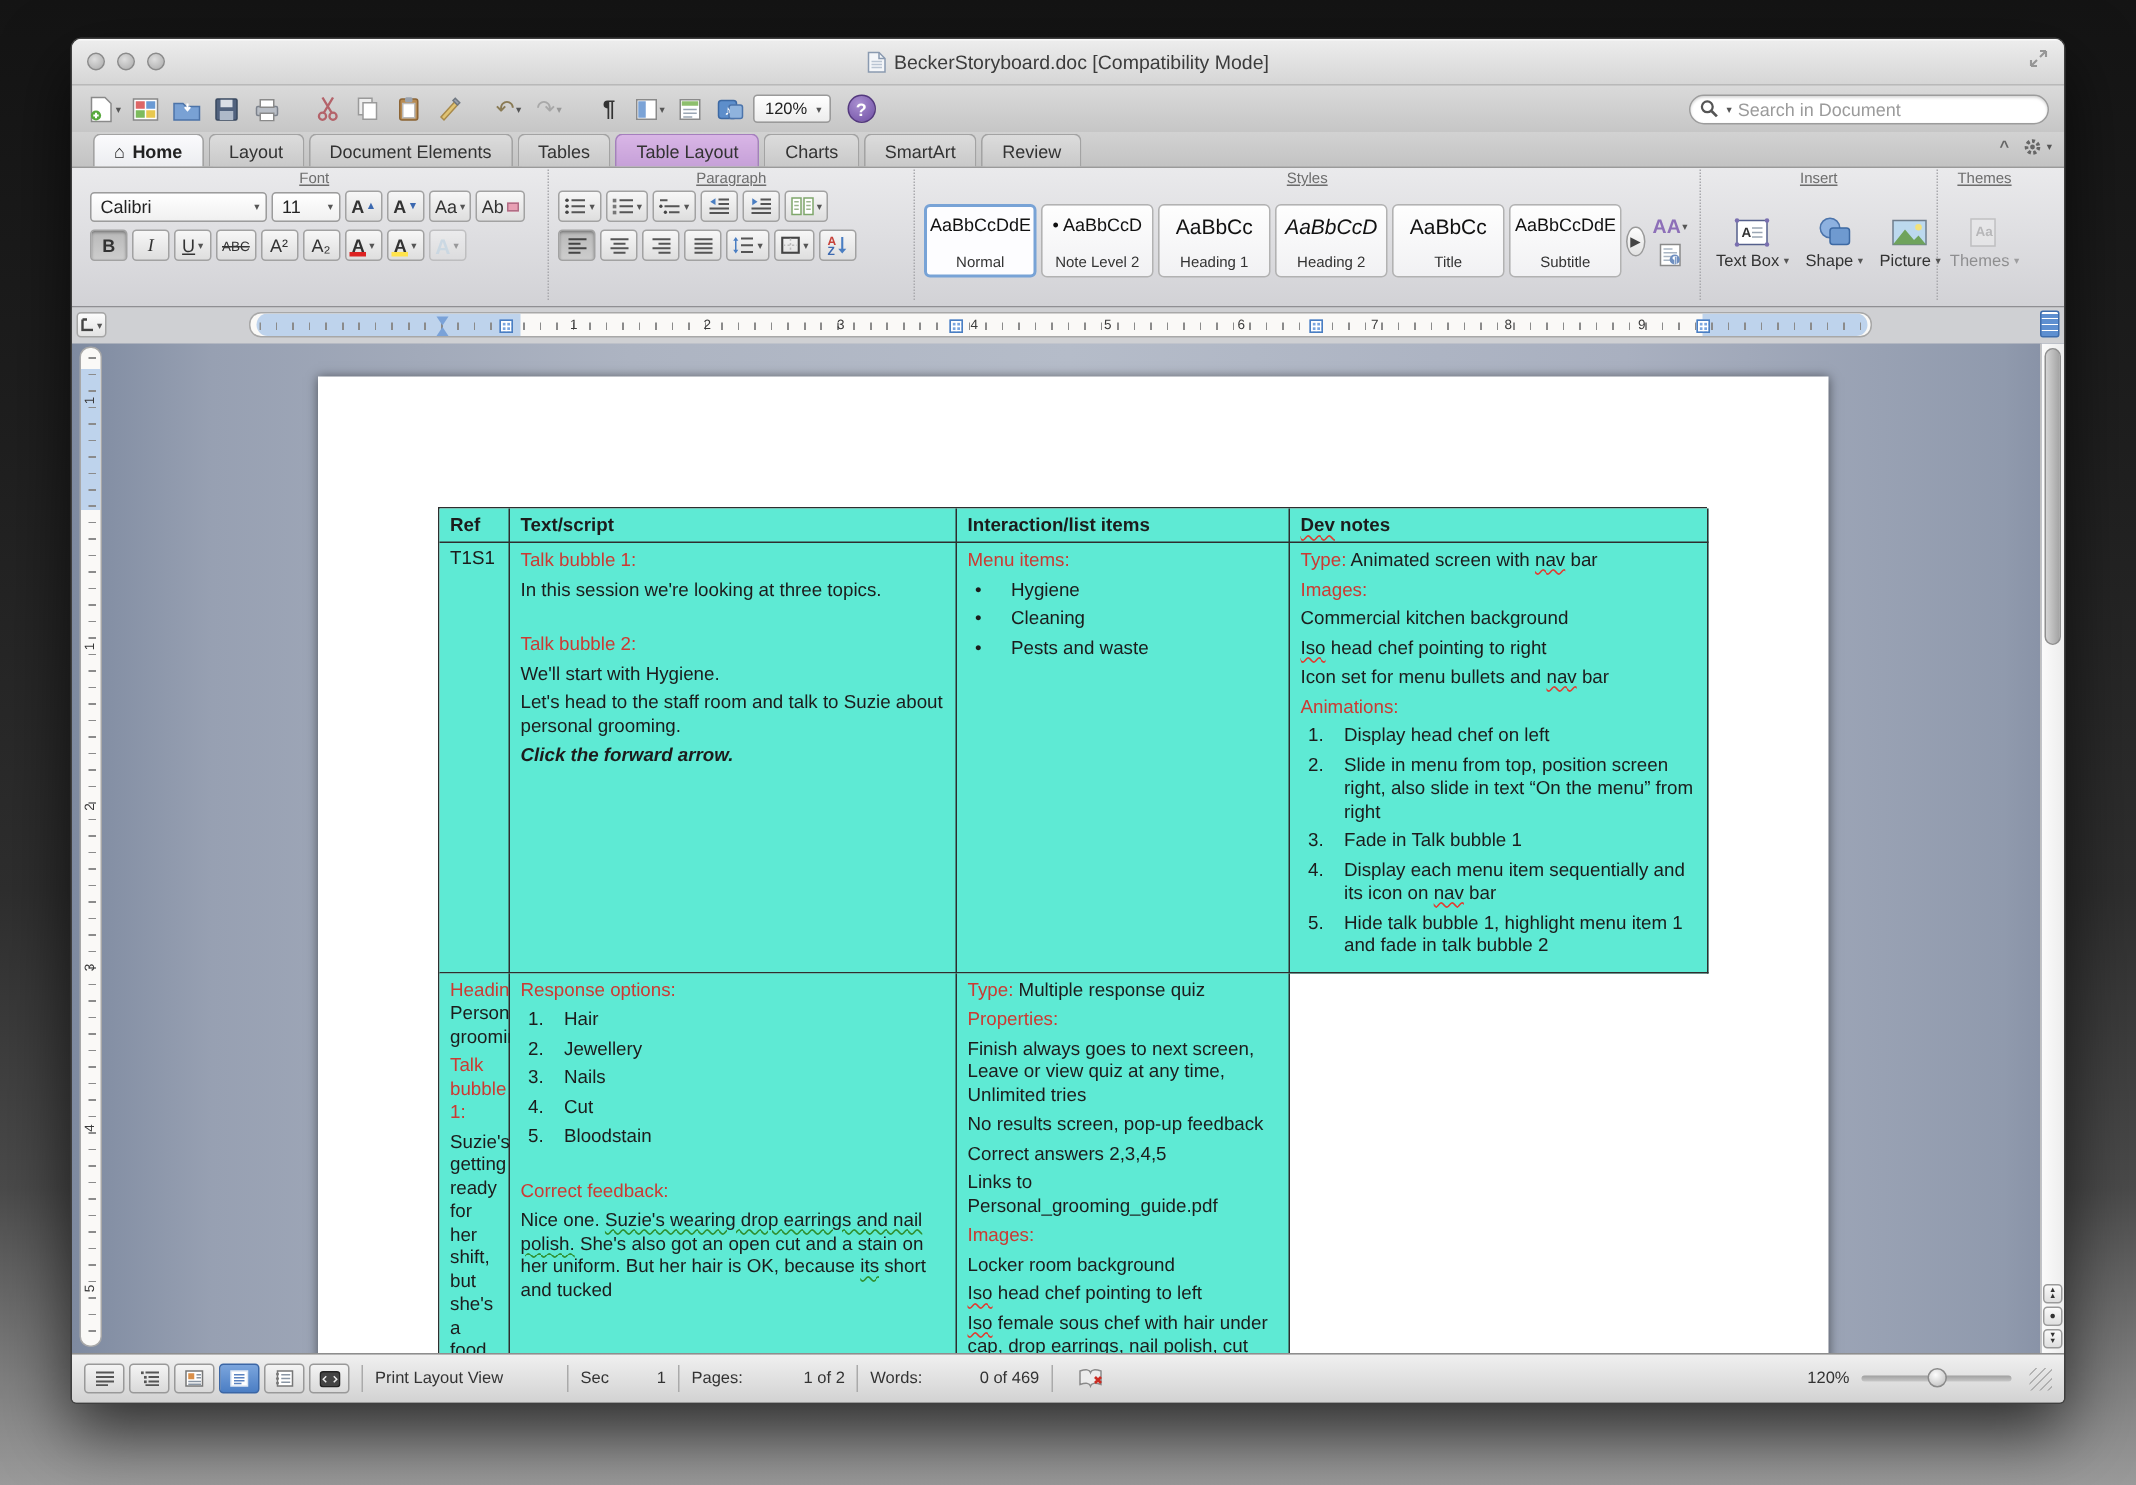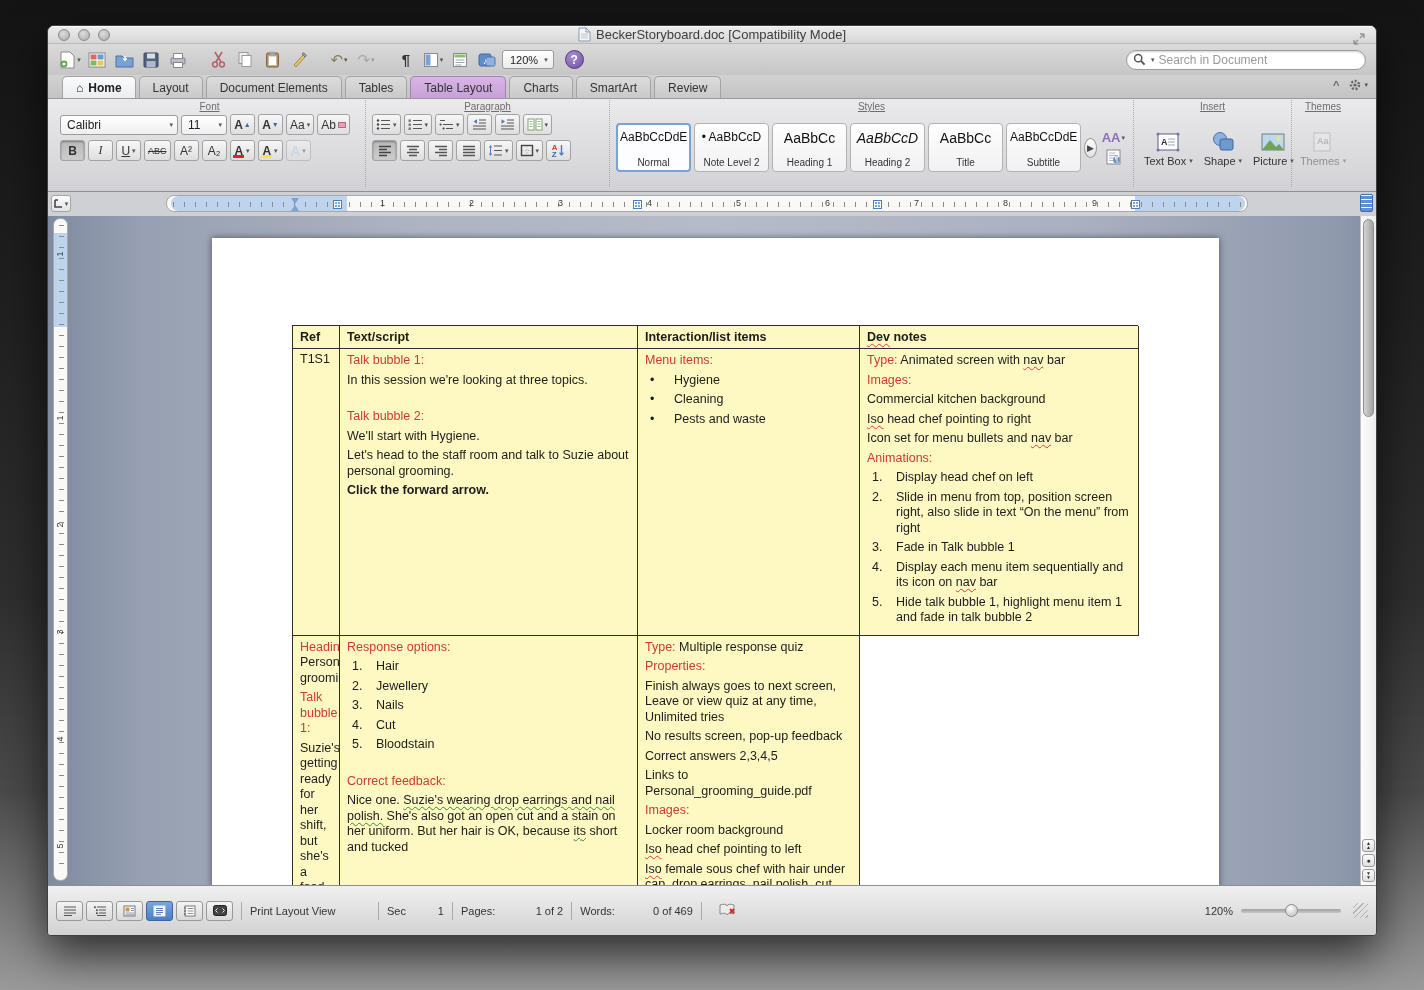--- a/index.html
+++ b/index.html
@@ -4,21 +4,21 @@
 <style>
   * { margin:0; padding:0; box-sizing:border-box; }
   body { font-family:"Liberation Sans", sans-serif; }
   .stage { position:relative; width:1424px; height:990px; overflow:hidden;
     background:linear-gradient(180deg,#141414 0%,#1f1f1f 30%,#2e2e2e 60%,#4a4a4a 80%,#8b8b8b 96%,#9a9a9a 100%); }
   .window { position:absolute; left:47px; top:25px; width:1330px; height:911px;
     border-radius:7px 7px 4px 4px; border:1px solid #3f3f3f; overflow:hidden;
     box-shadow:0 18px 45px rgba(0,0,0,.65); display:flex; flex-direction:column; background:#cfcfcf; }
 
   
-  .titlebar { height:18px; background:linear-gradient(#ededed,#d6d6d6); display:flex; align-items:center;
+  .titlebar { height:31px; background:linear-gradient(#ededed,#d6d6d6); display:flex; align-items:center;
     position:relative; border-bottom:1px solid #b9b9b9; box-shadow:inset 0 1px 0 #fafafa; flex:0 0 auto; }
   .lights { display:flex; gap:8px; margin-left:10px; }
   .light { width:12px; height:12px; border-radius:50%; background:radial-gradient(circle at 40% 35%,#dedede,#a9a9a9);
     border:1px solid #8a8a8a; }
   .title { position:absolute; left:0; right:0; text-align:center; font-size:13px; color:#3c3c3c;
     display:flex; justify-content:center; align-items:center; gap:5px; pointer-events:none; }
   .wexpand { position:absolute; right:10px; top:6px; opacity:.75; }
 
   
   .toolbar { height:31px; background:linear-gradient(#dadada,#c6c6c6); display:flex; align-items:center;
@@ -123,47 +123,47 @@
   .vticks { position:absolute; top:6px; bottom:6px; left:5px; width:5px;
     background-image:repeating-linear-gradient(180deg,#8b8b8b 0 1px,transparent 1px 11px); }
   .vnum { position:absolute; left:3px; font-size:9px; color:#3a3a3a; transform:rotate(-90deg); }
   .page { position:absolute; left:164px; top:22px; width:1007px; height:830px; background:#fff;
     box-shadow:0 0 7px rgba(0,0,0,.5); }
 
   
   .wtable { position:absolute; left:80px; top:87px; width:846px; display:grid;
     grid-template-columns:47px 298px 222px 279px; border-left:1px solid #2e2e2e; border-top:1px solid #2e2e2e;
     font-size:12.5px; color:#1c1c1c; }
-  .wcell { border-right:1px solid #2e2e2e; border-bottom:1px solid #2e2e2e; padding:3px 8px 5px 7px; background:#fef9c3; }
+  .wcell { border-right:1px solid #2e2e2e; border-bottom:1px solid #2e2e2e; padding:3px 8px 5px 7px; background:#5eead4; }
   .whead { font-weight:bold; padding-top:4px; padding-bottom:4px; }
   .r0 { min-height:264px; } .r1 { min-height:228px; }
   .para { margin:1px 0 4px; line-height:15.5px; }
   .para.gap { height:13px; }
   .para.li { display:flex; padding-left:5px; }
   .marker { flex:0 0 24px; }
   .libody { flex:1; }
   .c-red { color:#cc3a33; }
-  .t-b { font-weight:bold; }
+  .t-b { font-weight:bold;font-style:italic; }
   .t-u { text-decoration:underline; }
   .sq-r { text-decoration:underline wavy #e03c31; text-decoration-thickness:1px; text-underline-offset:2px; }
   .sq-g { text-decoration:underline wavy #2f8f2f; text-decoration-thickness:1px; text-underline-offset:2px; }
 
   
   .vsb { position:absolute; right:0; top:0; bottom:0; width:16px; border-left:1px solid #c0c0c0;
     background:linear-gradient(90deg,#fbfbfb,#ededed); }
   .vthumb { position:absolute; left:2px; top:3px; width:11px; height:198px; border-radius:6px;
     background:linear-gradient(90deg,#d4d4d4,#a3a3a3); border:1px solid #8f8f8f; }
   .browse { position:absolute; left:1px; bottom:3px; width:13px; display:flex; flex-direction:column; gap:2px;
     align-items:center; }
   .bbtn { width:13px; height:13px; border:1px solid #9a9a9a; border-radius:3px;
     background:linear-gradient(#fafafa,#dfdfdf); display:flex; flex-direction:column; align-items:center;
     justify-content:center; font-size:5px; color:#333; line-height:3.5px; }
 
   
-  .statusbar { height:50px; background:linear-gradient(#f0f0f0,#d2d2d2); border-top:1px solid #8e8e8e;
+  .statusbar { height:33px; background:linear-gradient(#f0f0f0,#d2d2d2); border-top:1px solid #8e8e8e;
     display:flex; align-items:center; padding:12px 8px; gap:8px; flex:0 0 auto; font-size:11px; color:#333; }
   .viewbtns { display:flex; gap:3px; }
   .vbtn { width:27px; height:20px; border:1px solid #999; border-radius:3px;
     background:linear-gradient(#f4f4f4,#d9d9d9); display:flex; align-items:center; justify-content:center; }
   .vbtn.active { background:linear-gradient(#7ba5dd,#4b7ec4); border-color:#3b66a5; }
   .sdiv { width:1px; height:18px; background:#aaa; }
   .sval { min-width:30px; text-align:right; }
   .slider { width:100px; height:4px; background:linear-gradient(#9f9f9f,#c7c7c7); border-radius:2px; position:relative; }
   .knob { position:absolute; left:44px; top:-5px; width:13px; height:13px; border-radius:50%;
     background:radial-gradient(circle at 40% 32%,#fdfdfd,#b9b9b9); border:1px solid #8a8a8a; }

